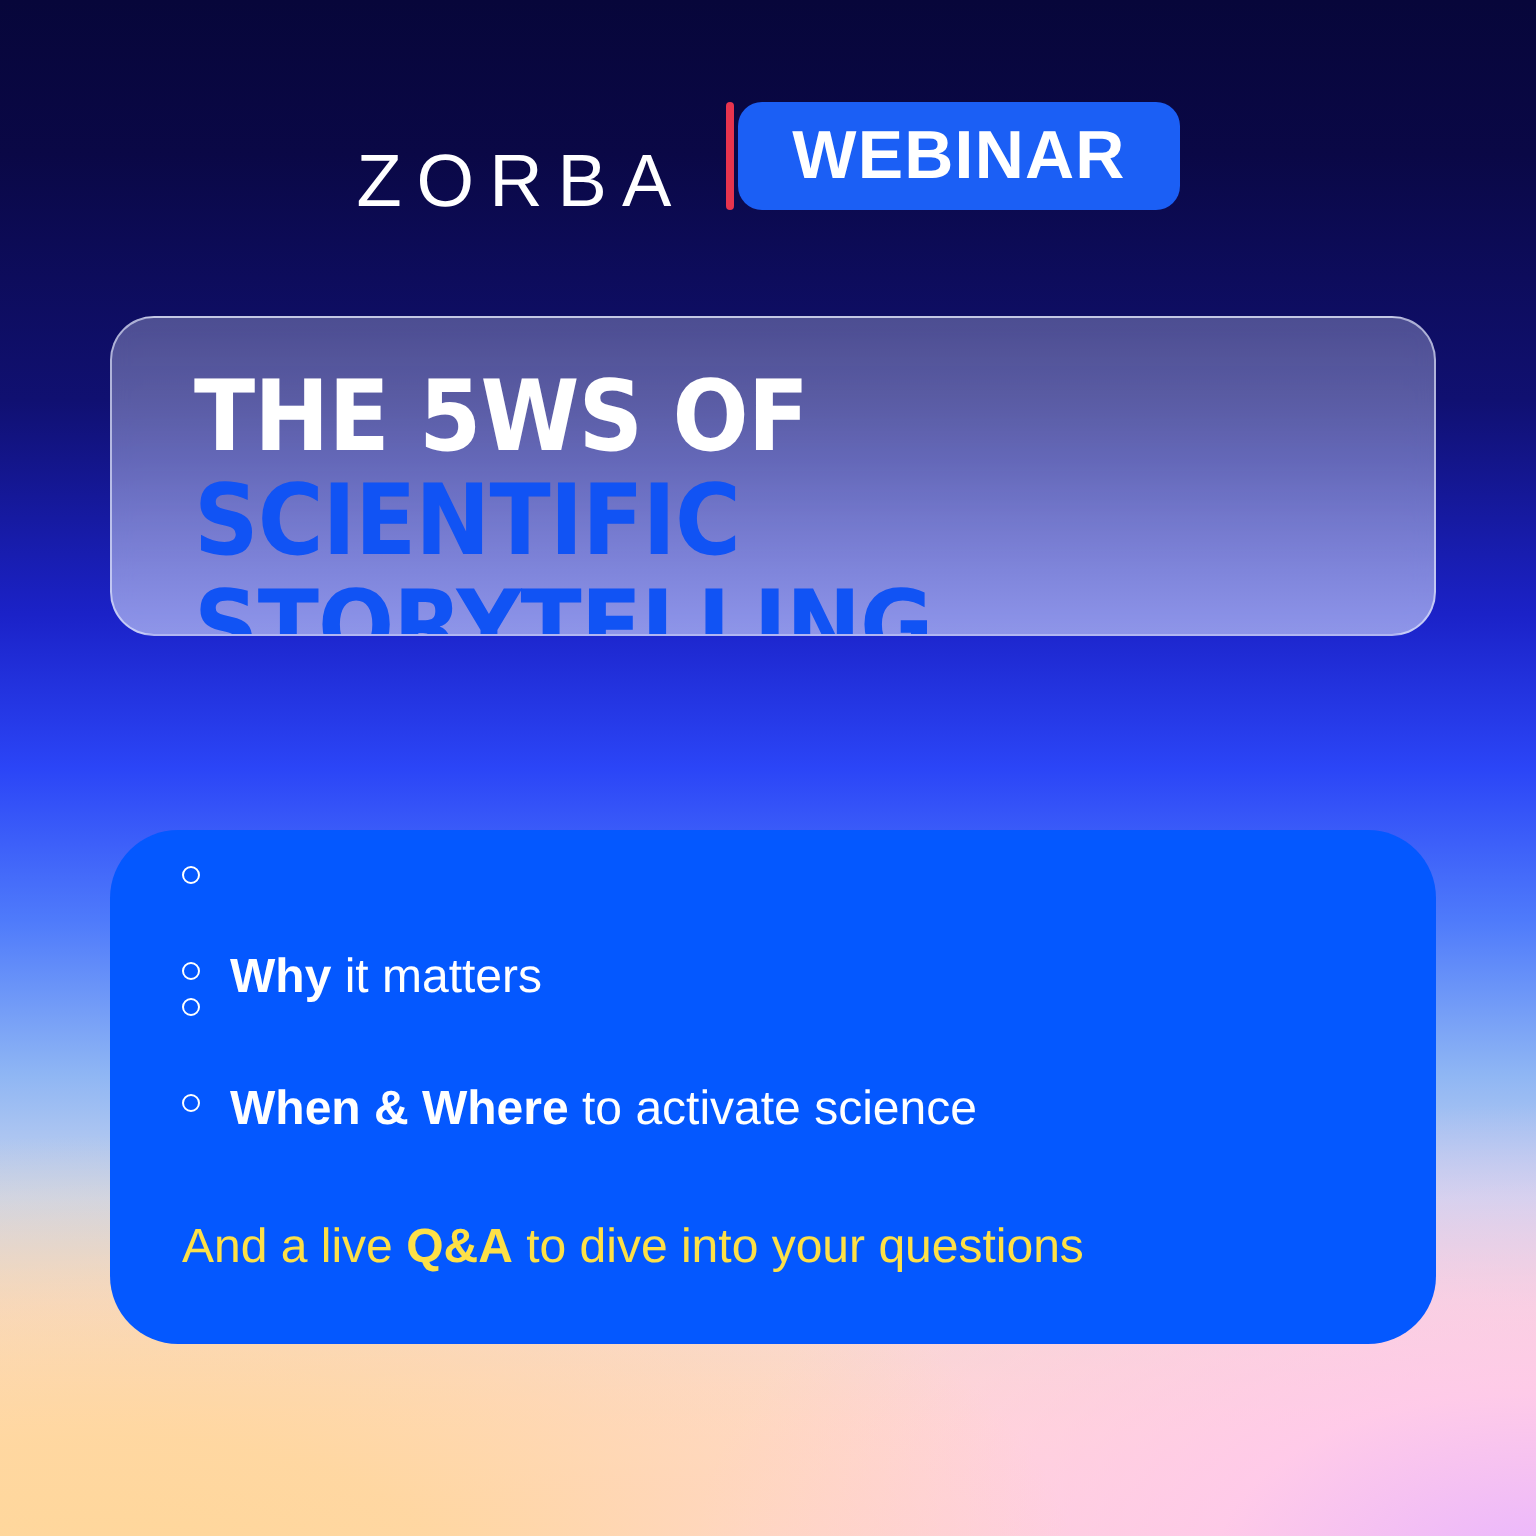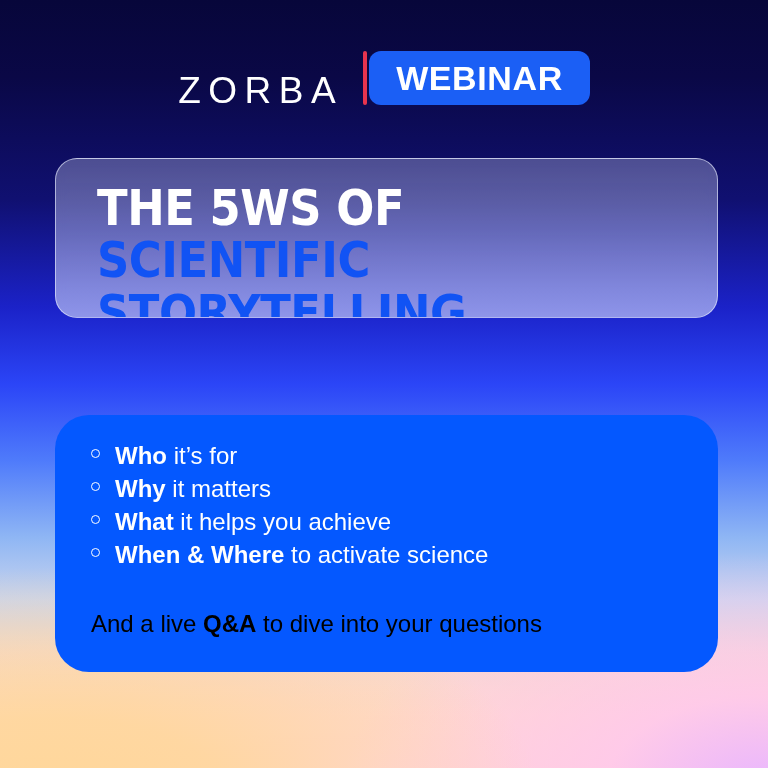--- a/index.html
+++ b/index.html
@@ -147,21 +147,21 @@
     background:transparent;
     position:relative;
     top:-6px;
   }
   .bullet-strong { font-weight:bold; }
   .bullet-rest { font-weight:400; }
 
   #closing-line {
     position:absolute;
     left:36px; top:192px;
-    color:#000000;
+    color:#fde047;
     font-size:24px;
     line-height:33px;
     white-space:nowrap;
   }
   #closing-line .qa { font-weight:bold; }
 </style>
 </head>
 <body>
 
 <div id="poster">
@@ -180,29 +180,27 @@
       <div class="headline l2">SCIENTIFIC</div>
       <div class="headline l3">STORYTELLING</div>
     </div>
   </div>
 
   <div id="content-card">
 
     <ul id="bullet-list">
       <li class="bullet-row">
         <span class="bullet-dot"></span>
-        <span><span class="bullet-strong">Who</span><span class="bullet-rest"> it’s for</span></span>
       </li>
       <li class="bullet-row">
         <span class="bullet-dot"></span>
         <span><span class="bullet-strong">Why</span><span class="bullet-rest"> it matters</span></span>
       </li>
       <li class="bullet-row">
         <span class="bullet-dot"></span>
-        <span><span class="bullet-strong">What</span><span class="bullet-rest"> it helps you achieve</span></span>
       </li>
       <li class="bullet-row">
         <span class="bullet-dot"></span>
         <span><span class="bullet-strong">When &amp; Where</span><span class="bullet-rest"> to activate science</span></span>
       </li>
     </ul>
 
     <div id="closing-line"><span>And a live </span><span class="qa">Q&amp;A</span><span> to dive into your questions</span></div>
 
   </div>

